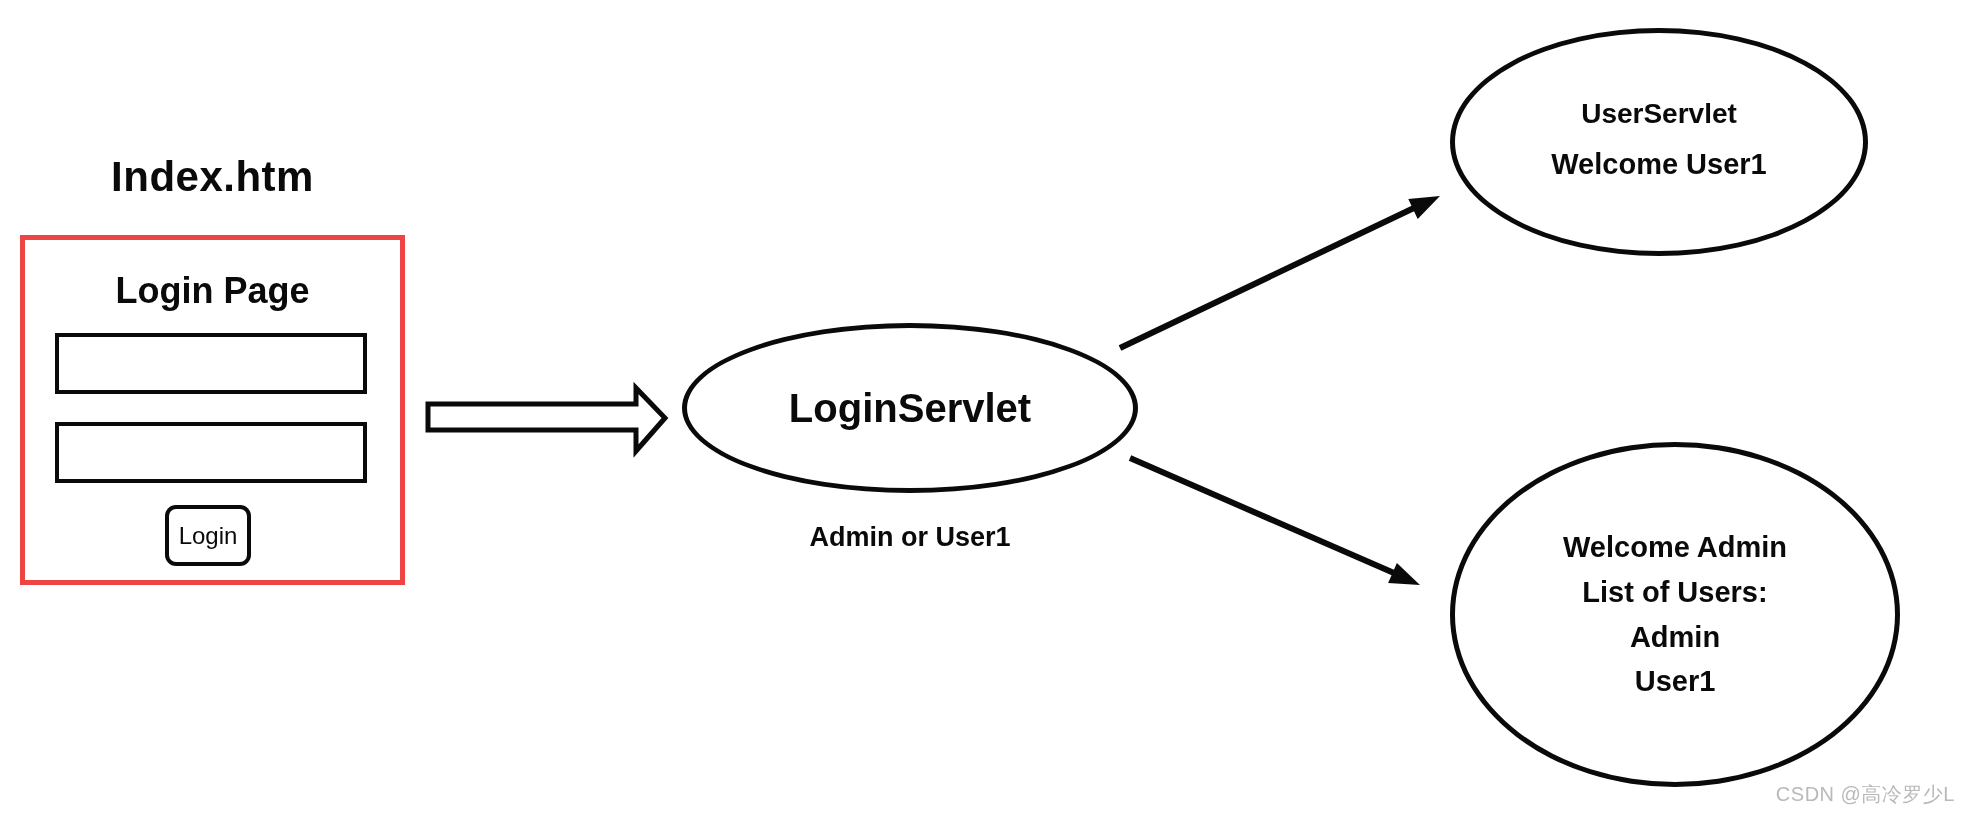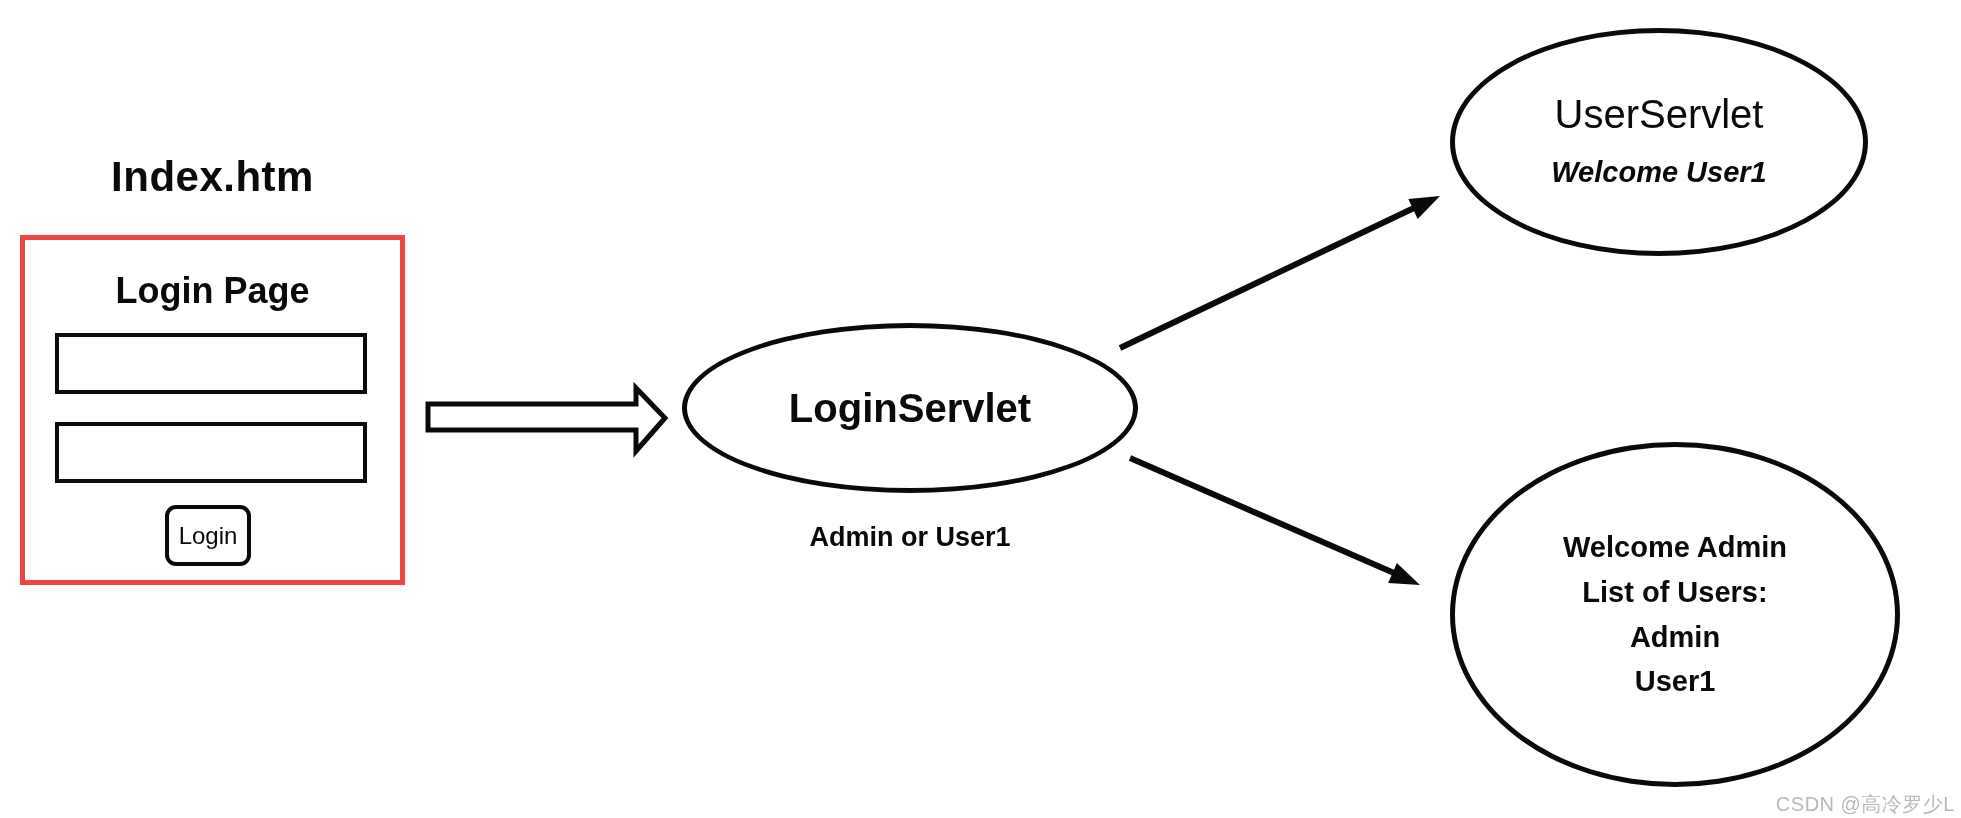--- a/index.html
+++ b/index.html
@@ -86,41 +86,41 @@
   .ellipse-login .ellipse-title { font-size: 40px; font-weight: 700; }
   .ellipse-user {
     left: 1450px; top: 28px;
     width: 418px; height: 228px;
   }
   .ellipse-admin {
     left: 1450px; top: 442px;
     width: 450px; height: 345px;
   }
   .ellipse-title {
-    font-size: 40px;
-    font-weight: 400;
+    font-size: 28px;
+    font-weight: 700;
     line-height: 1.2;
   }
   .ellipse-line {
     font-size: 29px;
     font-weight: 700;
     line-height: 1.55;
   }
-  .ellipse-user .ellipse-line { margin-top: 12px; font-style: italic; }
+  .ellipse-user .ellipse-line { margin-top: 12px; }
   .ellipse-admin .ellipse-title { margin-bottom: 6px; }
   .caption {
     position: absolute;
     left: 682px; top: 522px; width: 456px;
     text-align: center;
     font-size: 27px;
     font-weight: 700;
   }
   .watermark {
     position: absolute;
-    right: 6px; bottom: 0;
+    right: 6px; bottom: 10px;
     font-size: 20px;
     font-weight: 400;
     color: #b9b9b9;
     letter-spacing: 0.5px;
   }
 </style>
 </head>
 <body>
 
 <div class="canvas">

